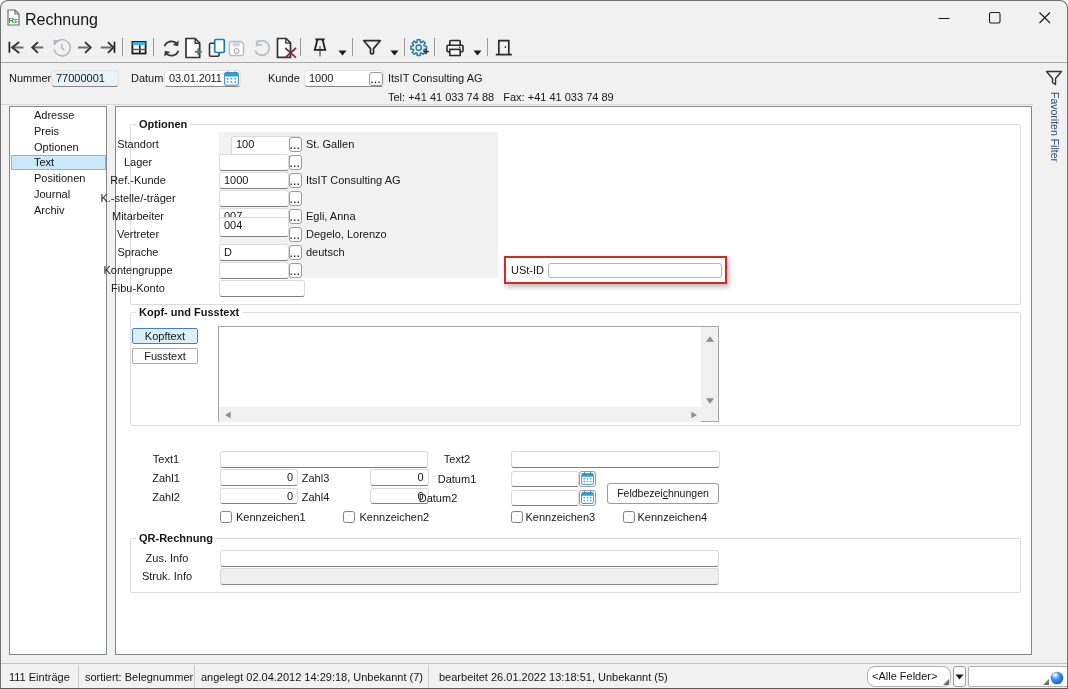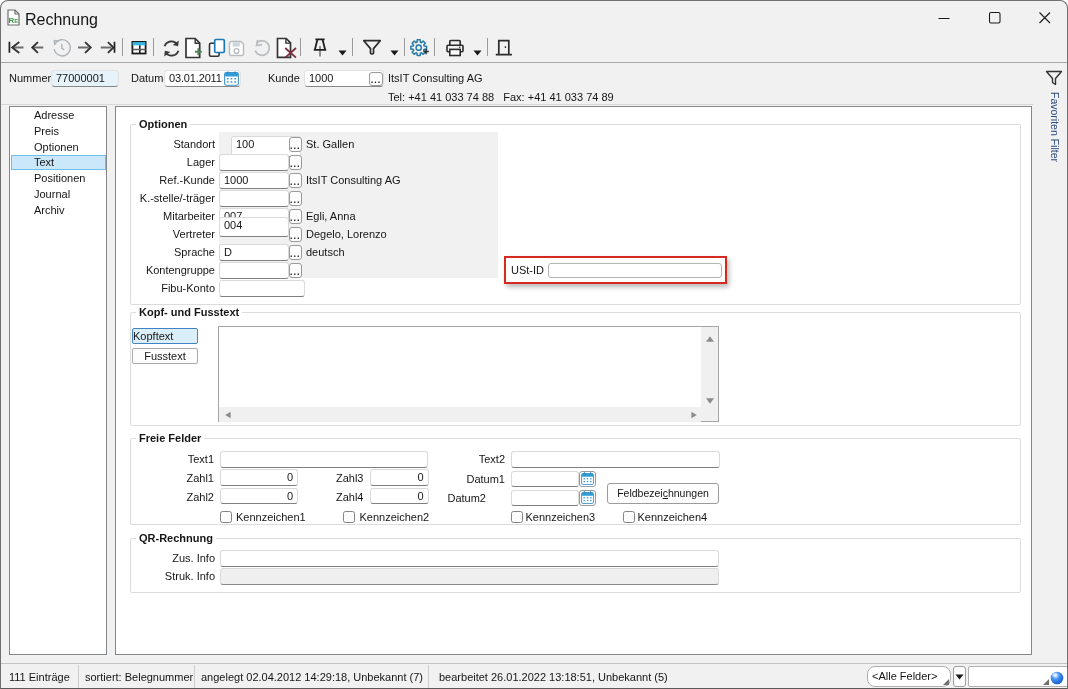--- a/index.html
+++ b/index.html
@@ -1,20 +1,20 @@
 <!DOCTYPE html>
 <html><head><meta charset="utf-8">
 <style>
 html,body{margin:0;padding:0;width:1068px;height:689px;background:#fff;overflow:hidden}
 *{box-sizing:border-box}
 body{font-family:"Liberation Sans",sans-serif;font-size:11px;color:#151515;-webkit-font-smoothing:antialiased}
 #win{position:absolute;left:0;top:0;width:1068px;height:689px;background:#f1f1f1;border:1px solid #707070;border-bottom:1px solid #5a5a5a;border-radius:8px 8px 0 0;overflow:hidden}
 .abs{position:absolute}
 .lbl{position:absolute;white-space:nowrap}
-.rlbl{position:absolute;white-space:nowrap;text-align:right}
+.rlbl{position:absolute;white-space:nowrap;text-align:center}
 .fld{position:absolute;background:#fff;border:1px solid #dadada;border-bottom:1px solid #7f7f7f;border-radius:3px;line-height:14px;padding:0 4px;white-space:nowrap;overflow:hidden}
 .fld11{position:absolute;background:#fff;border:1px solid #e2e2e2;border-bottom:1px solid #868686;border-radius:4px;padding:0 4px;white-space:nowrap}
 .dots{position:absolute;background:#fdfdfd;border:1px solid #9a9a9a;border-radius:3px;text-align:center}
 .dots i{position:absolute;left:0;right:0;bottom:2px;font-style:normal;letter-spacing:1px;font-weight:bold;font-size:9px;line-height:6px;text-align:center}
 .grp{position:absolute;border:1px solid #dcdcdc;border-radius:2px}
 .gt{position:absolute;top:-7.5px;left:5px;background:#fff;padding:0 3px;font-weight:bold;font-size:11px}
 .sep{position:absolute;top:36.5px;height:18px;width:1.3px;background:#9b9b9b}
 .cb{position:absolute;width:12px;height:12px;background:#fdfdfd;border:1px solid #848484;border-radius:2.5px}
 </style></head>
 <body>
@@ -229,41 +229,38 @@
 <div class="rlbl" style="left:60px;top:281px;width:154px">Fibu-Konto</div>
 <div class="fld" style="left:218px;top:279px;width:86px;height:17px"></div>
 
 <div class="abs" style="left:503px;top:255px;width:223px;height:28px;border:2px solid #d42a22;box-shadow:2px 3px 5px rgba(0,0,0,.28)"></div>
 <div class="lbl" style="left:510px;top:263px">USt-ID</div>
 <div class="fld" style="left:547px;top:262px;width:174px;height:15px;border-color:#b4b4b4"></div>
 
 <div class="grp" style="left:129px;top:311px;width:891px;height:114px">
       <span class="gt">Kopf- und Fusstext</span>
     </div>
-<div class="abs" style="left:131px;top:327px;width:66px;height:16px;background:#dbeffa;border:1px solid #3f83c2;border-radius:2px;text-align:left;line-height:14px">Kopftext</div>
+<div class="abs" style="left:131px;top:327px;width:66px;height:16px;background:#dbeffa;border:1px solid #3f83c2;border-radius:2px;text-align:center;line-height:14px">Kopftext</div>
 <div class="abs" style="left:131px;top:347px;width:66px;height:16px;background:#fdfdfd;border:1px solid #a9a9a9;border-radius:2px;text-align:center;line-height:14px">Fusstext</div>
 <div class="abs" style="left:217px;top:325px;width:501px;height:96px;background:#fff;border:1px solid #a5a5a5"></div>
 <div class="abs" style="left:700px;top:326px;width:17px;height:94px;background:#f0f0f0"></div>
 <svg class="abs" style="left:703.5px;top:333.5px" width="10" height="8" viewBox="0 0 10 8">
       <path d="M1 6.8 L5 1.2 L9 6.8 z" fill="#8b8b8b"></path>
     </svg>
 <svg class="abs" style="left:703.5px;top:395.5px" width="10" height="8" viewBox="0 0 10 8">
       <path d="M1 1.2 L5 6.8 L9 1.2 z" fill="#8b8b8b"></path>
     </svg>
 <div class="abs" style="left:218px;top:405.5px;width:482px;height:15px;background:#f0f0f0"></div>
 <svg class="abs" style="left:222.5px;top:409.5px" width="8" height="8" viewBox="0 0 8 8">
       <path d="M6.6 0.8 L1.2 4 L6.6 7.2 z" fill="#8b8b8b"></path>
     </svg>
 <svg class="abs" style="left:688.5px;top:409.5px" width="8" height="8" viewBox="0 0 8 8">
       <path d="M1.4 0.8 L6.8 4 L1.4 7.2 z" fill="#8b8b8b"></path>
     </svg>
 
-<div class="grp" style="left:129px;top:437px;width:891px;height:87px">
-      <span class="gt">Freie Felder</span>
-    </div>
 <div class="rlbl" style="left:117px;top:452px;width:96px">Text1</div>
 <div class="fld" style="left:218.5px;top:449.5px;width:208.5px;height:17px"></div>
 <div class="rlbl" style="left:408px;top:452px;width:96px">Text2</div>
 <div class="fld" style="left:510px;top:450px;width:209px;height:16.5px"></div>
 <div class="rlbl" style="left:117px;top:471px;width:96px">Zahl1</div>
 <div class="fld" style="left:218.5px;top:468px;width:78.5px;height:16.5px;text-align:right">0</div>
 <div class="rlbl" style="left:266.5px;top:471px;width:96px">Zahl3</div>
 <div class="fld" style="left:368.5px;top:468px;width:59px;height:16.5px;text-align:right">0</div>
 <div class="rlbl" style="left:408px;top:472px;width:96px">Datum1</div>
 <div class="fld" style="left:510px;top:469.5px;width:68px;height:16.5px"></div>

